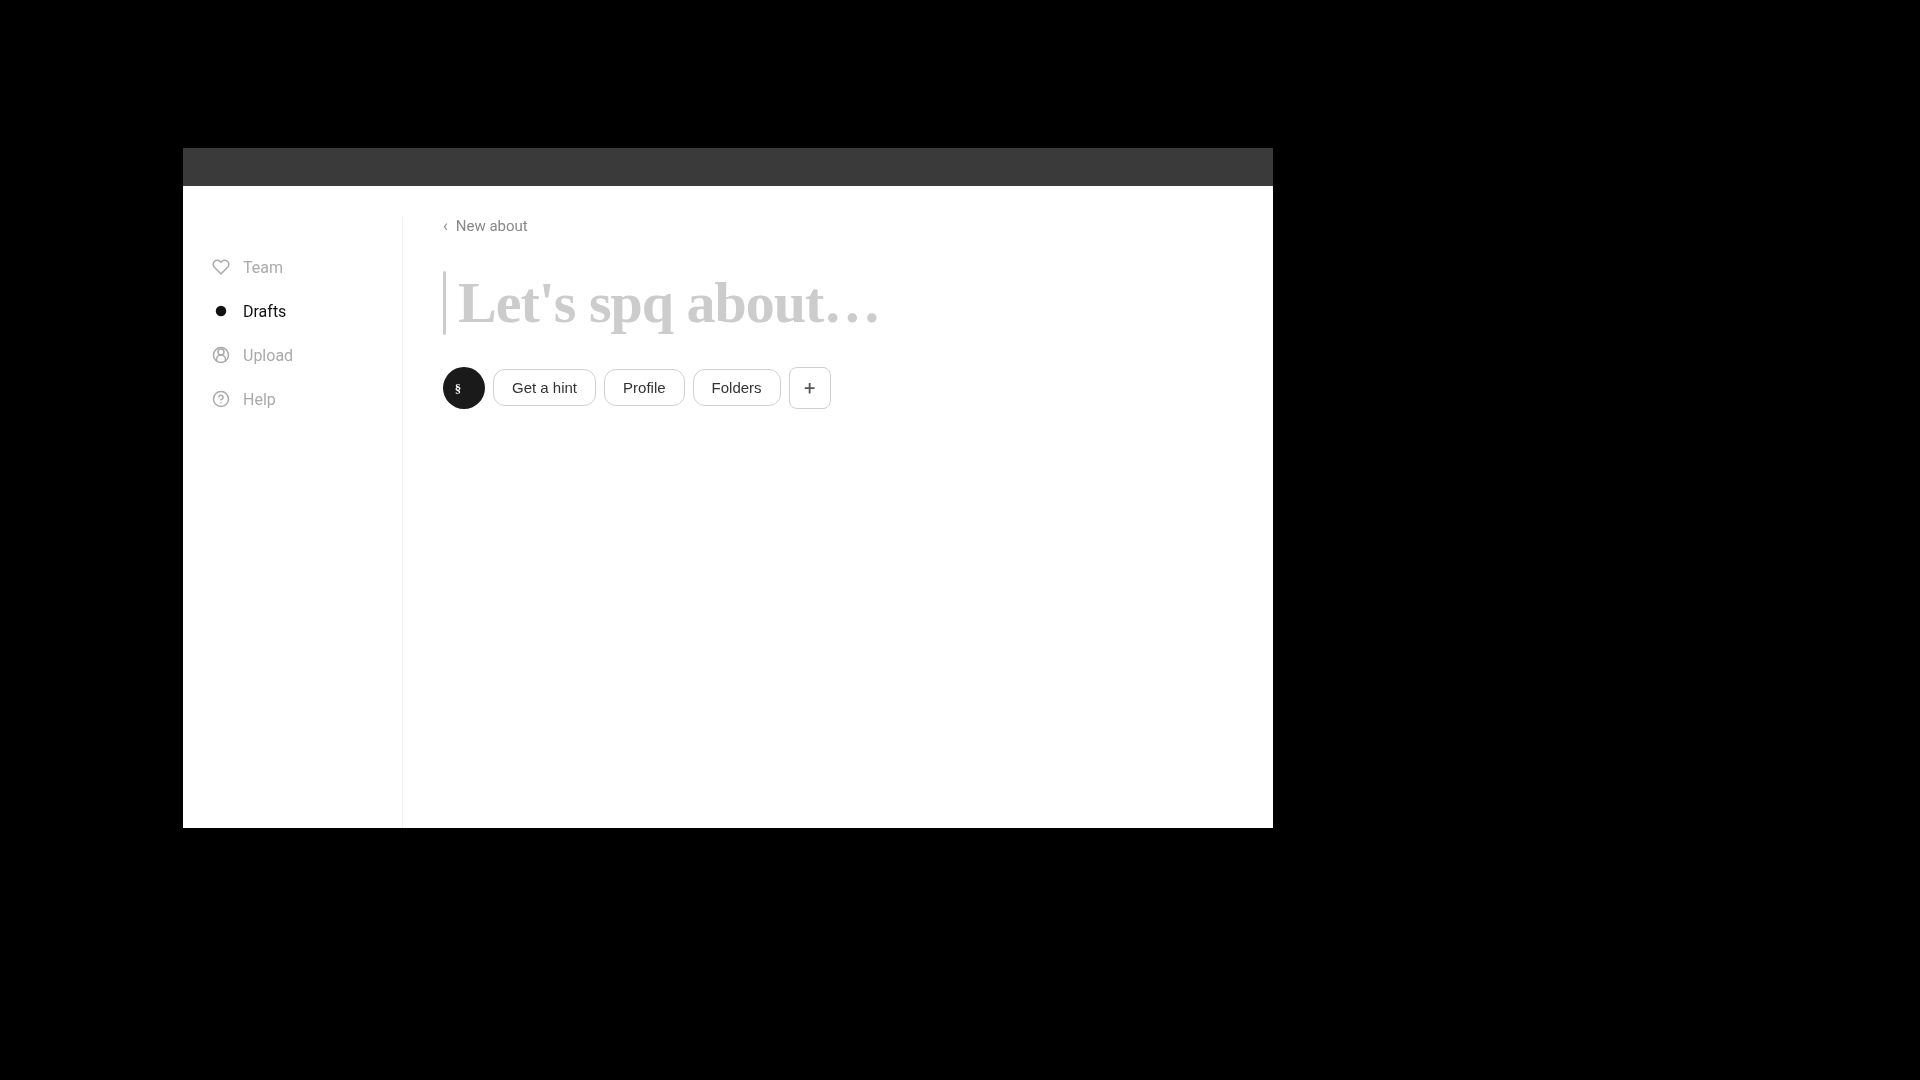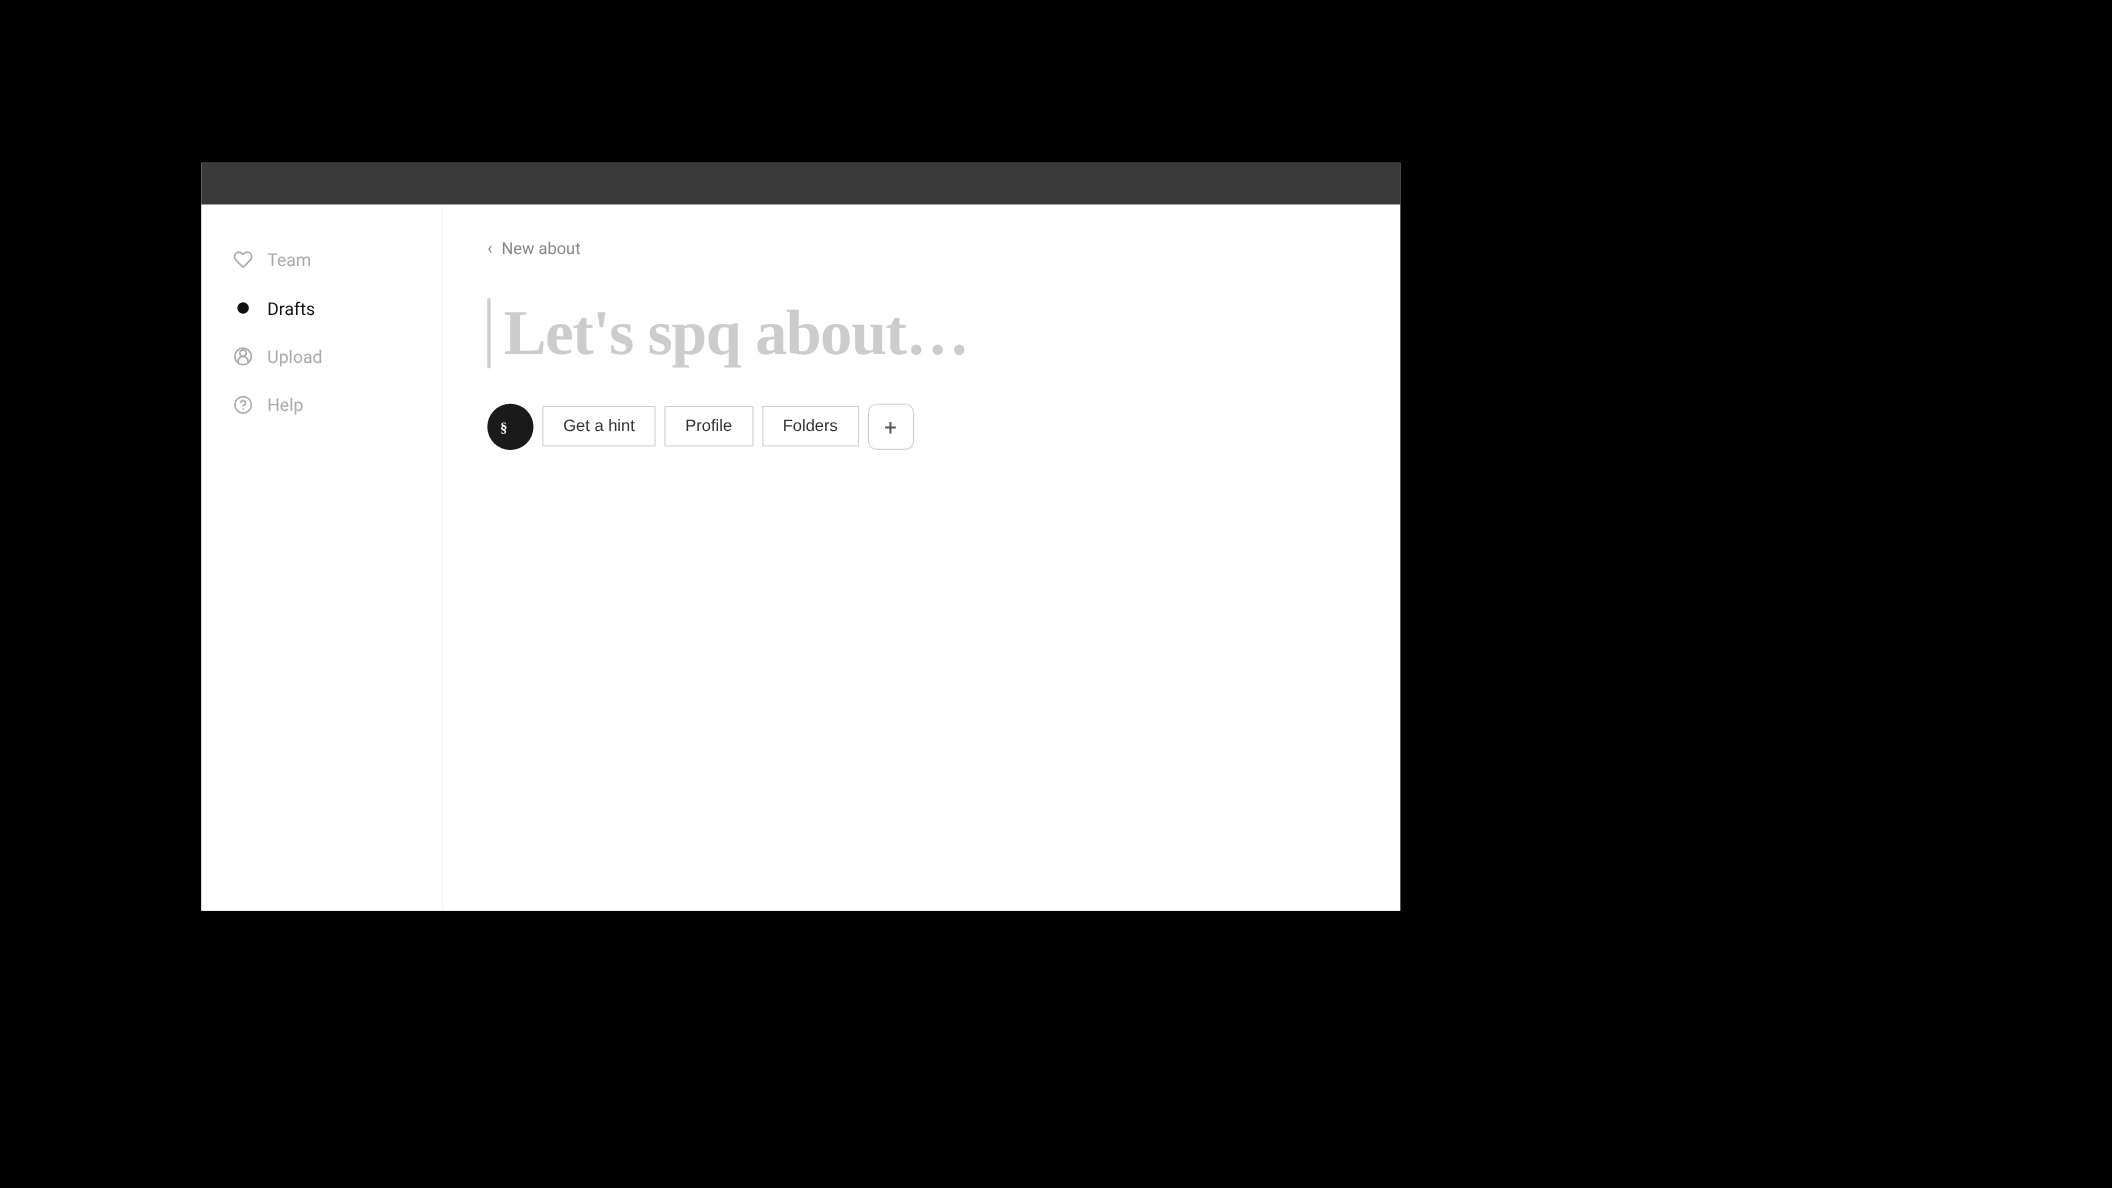--- a/index.html
+++ b/index.html
@@ -43,20 +43,21 @@
     
     .sidebar {
       width: 220px;
       flex-shrink: 0;
       background: #fff;
       padding: 30px 0;
       display: flex;
       flex-direction: column;
       gap: 4px;
       border-right: 1px solid #f0f0f0;
+      margin-top: 31px;
     }
 
     .sidebar-item {
       display: flex;
       align-items: center;
       gap: 12px;
       padding: 10px 28px;
       cursor: pointer;
       color: #aaa;
       font-size: 16px;
@@ -148,21 +149,21 @@
 
     .logo-button svg {
       width: 22px;
       height: 22px;
       fill: #fff;
     }
 
     .action-btn {
       padding: 9px 18px;
       border: 1.5px solid #d0d0d0;
-      border-radius: 1px;
+      border-radius: 12px;
       background: #fff;
       color: #333;
       font-size: 15px;
       cursor: pointer;
       font-weight: 400;
     }
 
     .plus-btn {
       width: 42px;
       height: 42px;

